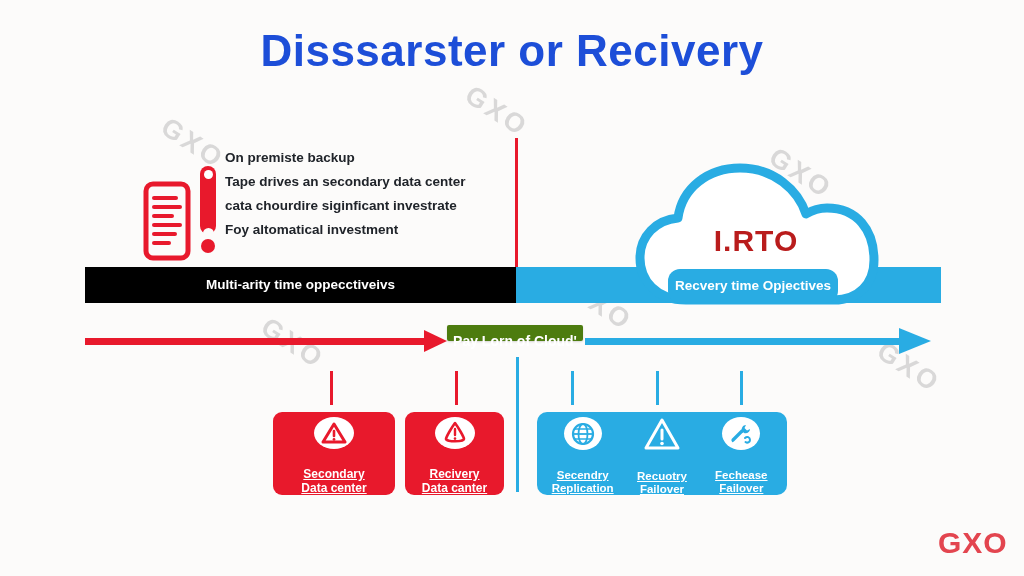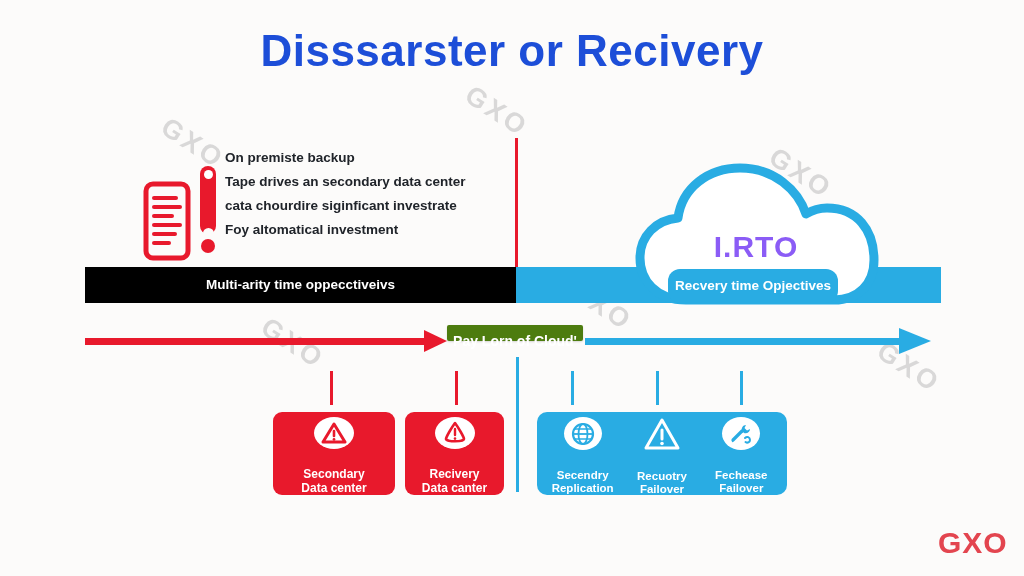--- a/index.html
+++ b/index.html
@@ -30,21 +30,21 @@
   
   .banner-red  { position:absolute; left:85px;  top:267px; width:431px; height:36px; background:#000000; }
   .banner-blue { position:absolute; left:516px; top:267px; width:425px; height:36px; background:#29ace3; }
   .banner-red span { display:block; width:100%; height:36px; line-height:36px; text-align:center;
                      color:#fff; font-size:13.5px; font-weight:bold; }
   .divider-red { position:absolute; left:515px; top:138px; width:3px; height:129px; background:#e8192c; }
 
   
   .cloud { position:absolute; left:628px; top:148px; width:256px; height:160px; }
   .cloud-label { position:absolute; left:628px; top:224px; width:256px; text-align:center;
-                 color:#8b5cf6; font-size:30px; font-weight:bold; letter-spacing:1px;margin-top:6px; }
+                 color:#b91c1c; font-size:30px; font-weight:bold; letter-spacing:1px; }
   .blue-tag { position:absolute; left:668px; top:269px; width:170px; height:34px; background:#29ace3;
               border-radius:12px; color:#fff; font-size:13.5px; font-weight:bold; text-align:center;
               line-height:34px; }
 
   
   .shaft-red  { position:absolute; left:85px;  top:338px; width:340px; height:7px; background:#e8192c; }
   .head-red   { position:absolute; left:424px; top:330px; width:0; height:0;
                 border-top:11px solid transparent; border-bottom:11px solid transparent;
                 border-left:23px solid #e8192c; }
   .mid-label  { position:absolute; left:447px; top:325px; width:136px; height:16px; background:#4d7c0f;
@@ -59,21 +59,21 @@
   .tick.red { background:#e8192c; }
   .tick.blue { background:#29ace3; }
   .center-drop { position:absolute; left:516px; top:357px; width:3px; height:135px; background:#29ace3; }
 
   
   .rbox { position:absolute; top:412px; height:83px; background:#e8192c; border-radius:9px;
           display:flex; flex-direction:column; align-items:center; padding-top:5px; }
   .rbox .circ { width:40px; height:40px; background:#fff; border-radius:50%;
                 display:flex; align-items:center; justify-content:center; }
   .rbox .txt, .bcol .txt { margin-top:19px; text-align:center; color:#fff; font-weight:bold;
-                font-size:12px; line-height:13.5px; }
+                font-size:12px; line-height:13.5px;text-decoration:underline; }
   .bbox { position:absolute; left:537px; top:412px; width:250px; height:83px; background:#29ace3;
           border-radius:10px; display:flex; justify-content:space-around; padding:5px 6px 0 6px; }
   .bcol { display:flex; flex-direction:column; align-items:center; width:78px; }
   .bcol .circ { width:38px; height:38px; background:#fff; border-radius:50%;
                 display:flex; align-items:center; justify-content:center; }
   .bcol .txt { font-size:11.5px; line-height:13px; }
 
   .logo { position:absolute; left:938px; top:526px; font-size:30px; font-weight:bold;
           color:#e3454f; letter-spacing:1px; }
 </style>

